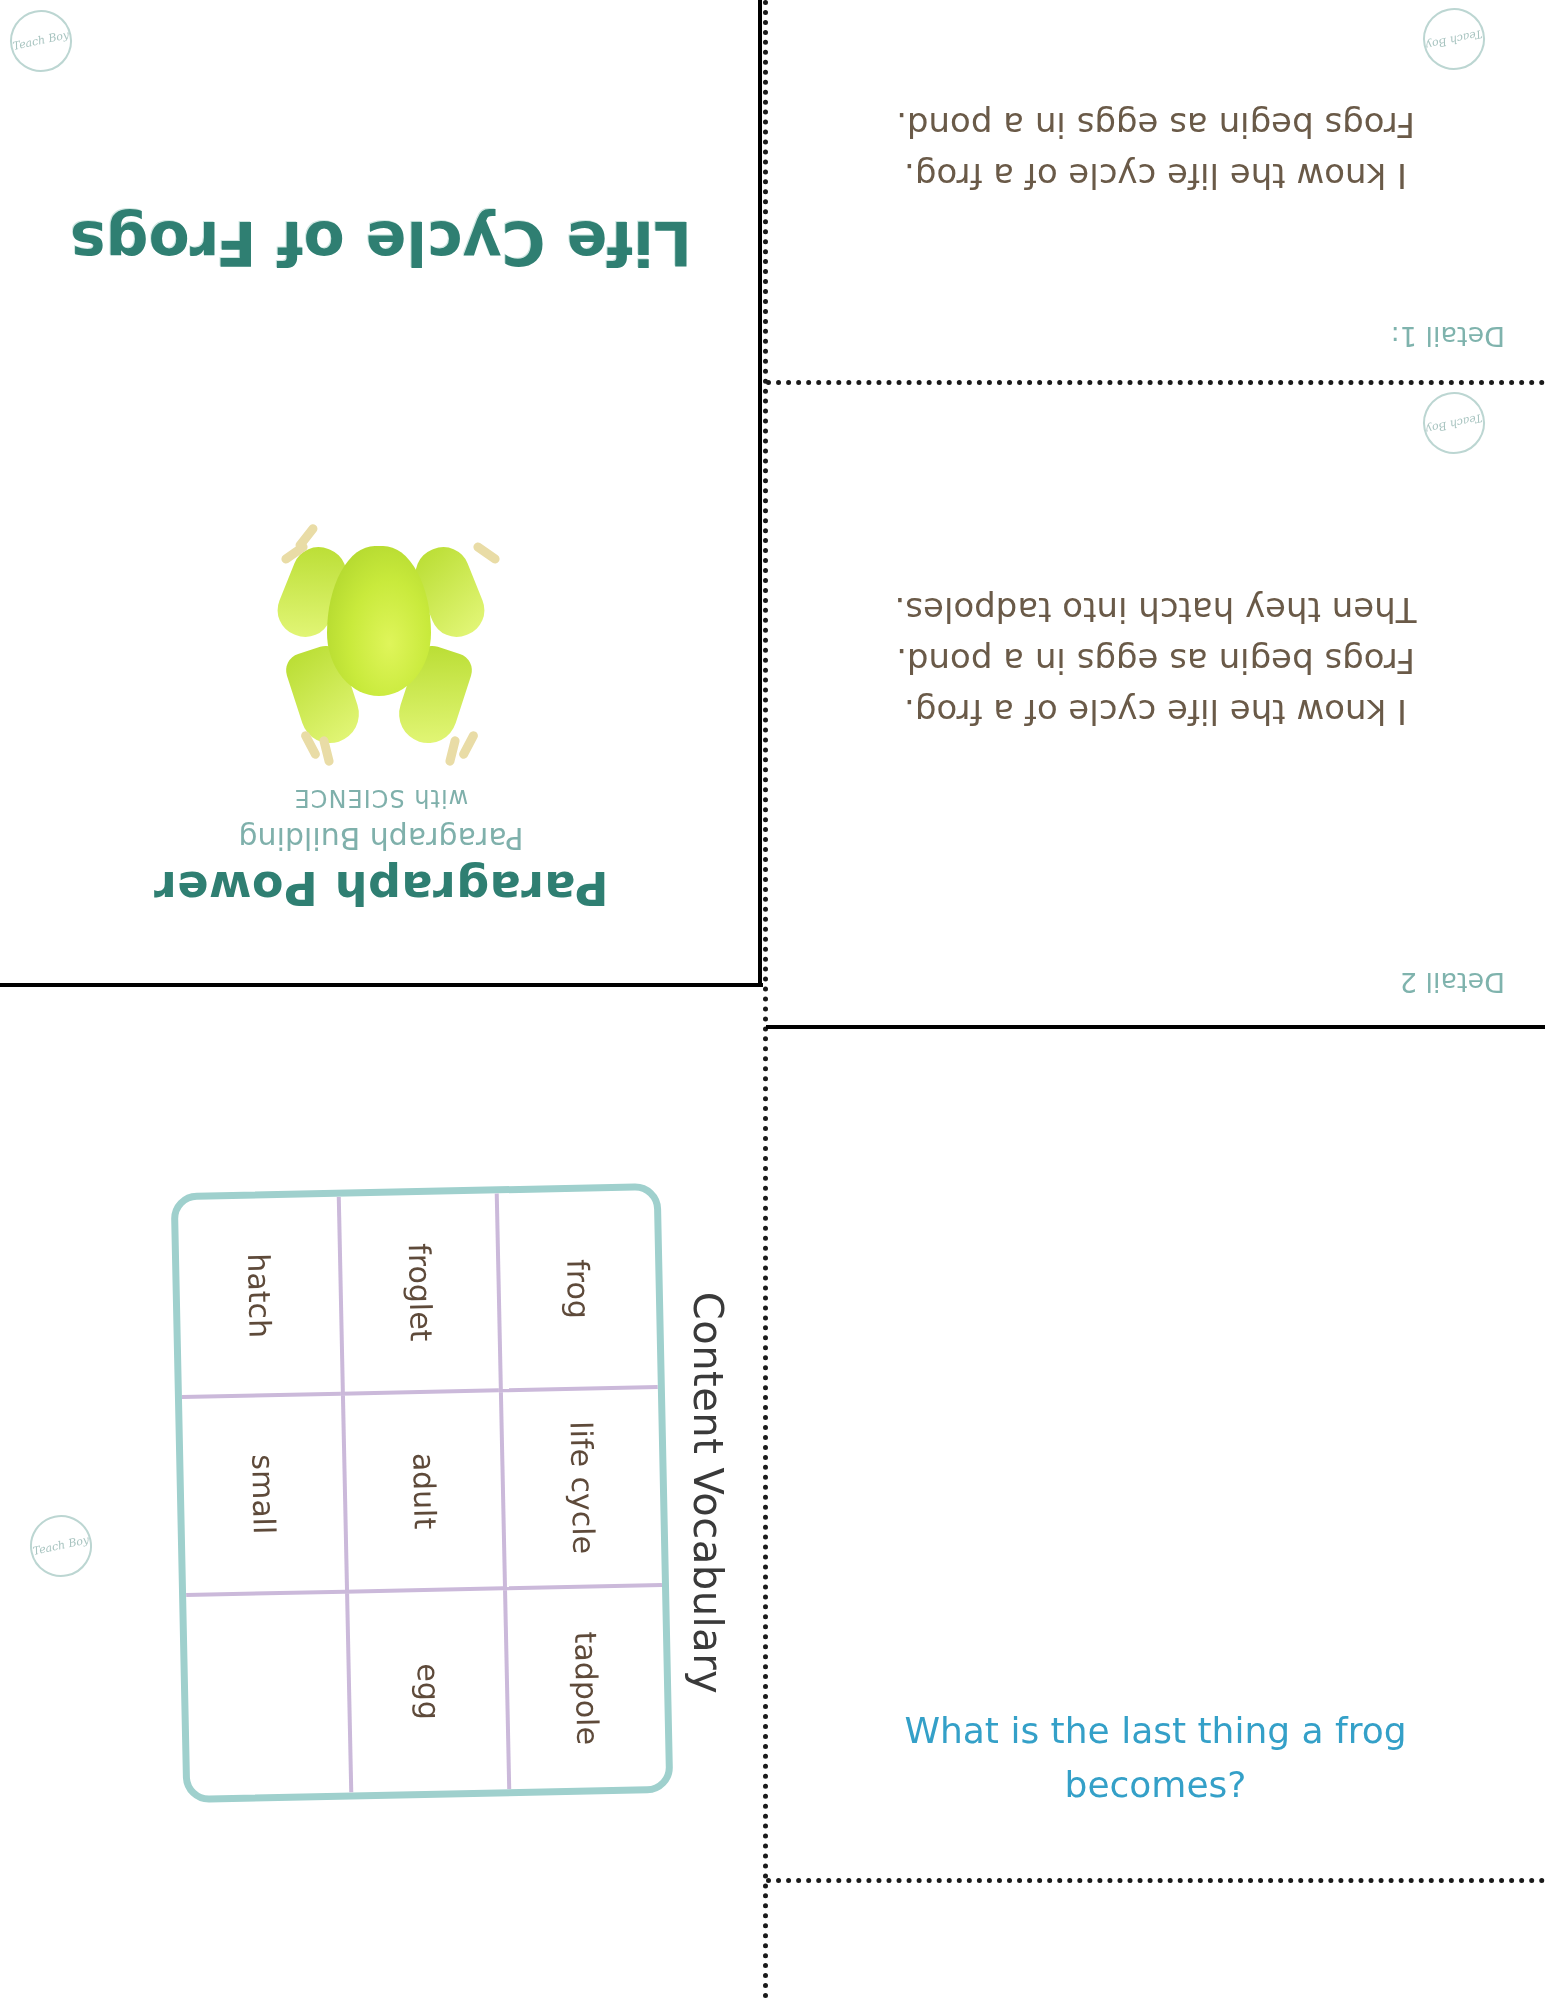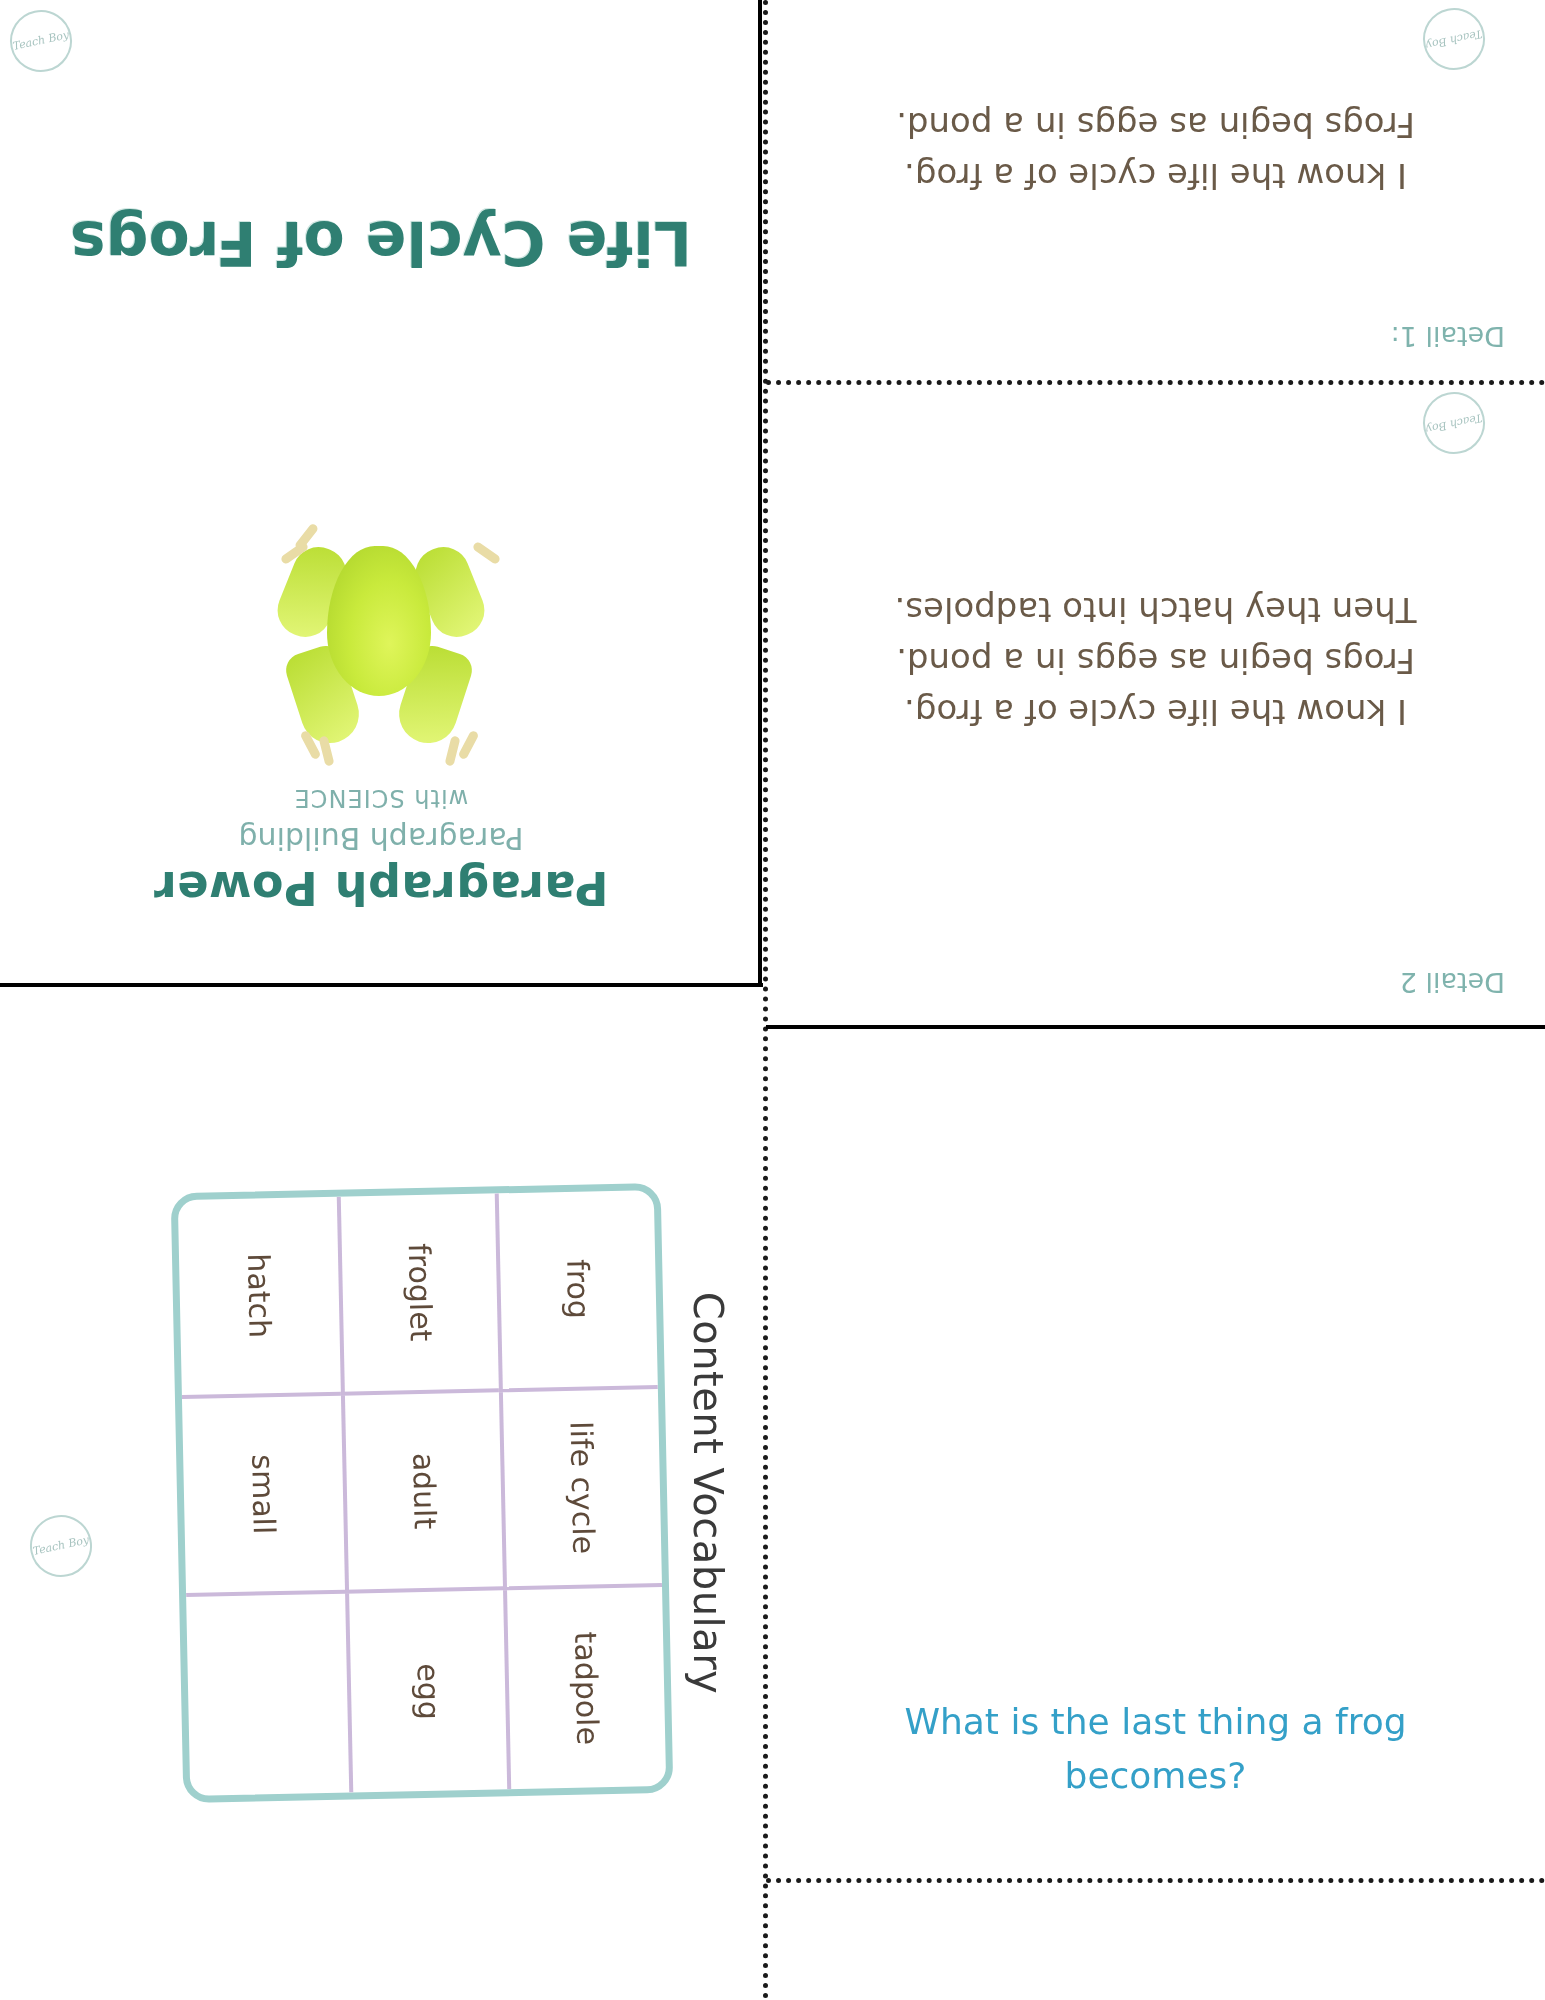--- a/index.html
+++ b/index.html
@@ -320,18 +320,18 @@
         <div class="sent">Frogs begin as eggs in a pond.</div>
         <div class="sent">Then they hatch into tadpoles.</div>
       </div>
     </div>
     <div class="stamp" style="right:60px; top:8px; transform:rotate(168deg);">
       <span>Teach Boy</span>
     </div>
   </div>
 
   <div class="rpanel" id="panel-question">
-    <div style="position:absolute; left:0; right:0; bottom:77px; padding:0 70px;">
+    <div style="position:absolute; left:0; right:0; bottom:68px; padding:0 70px;">
       <div class="question-text">What is the last thing a frog becomes?</div>
     </div>
   </div>
 
 </div>
 
 </body></html>

